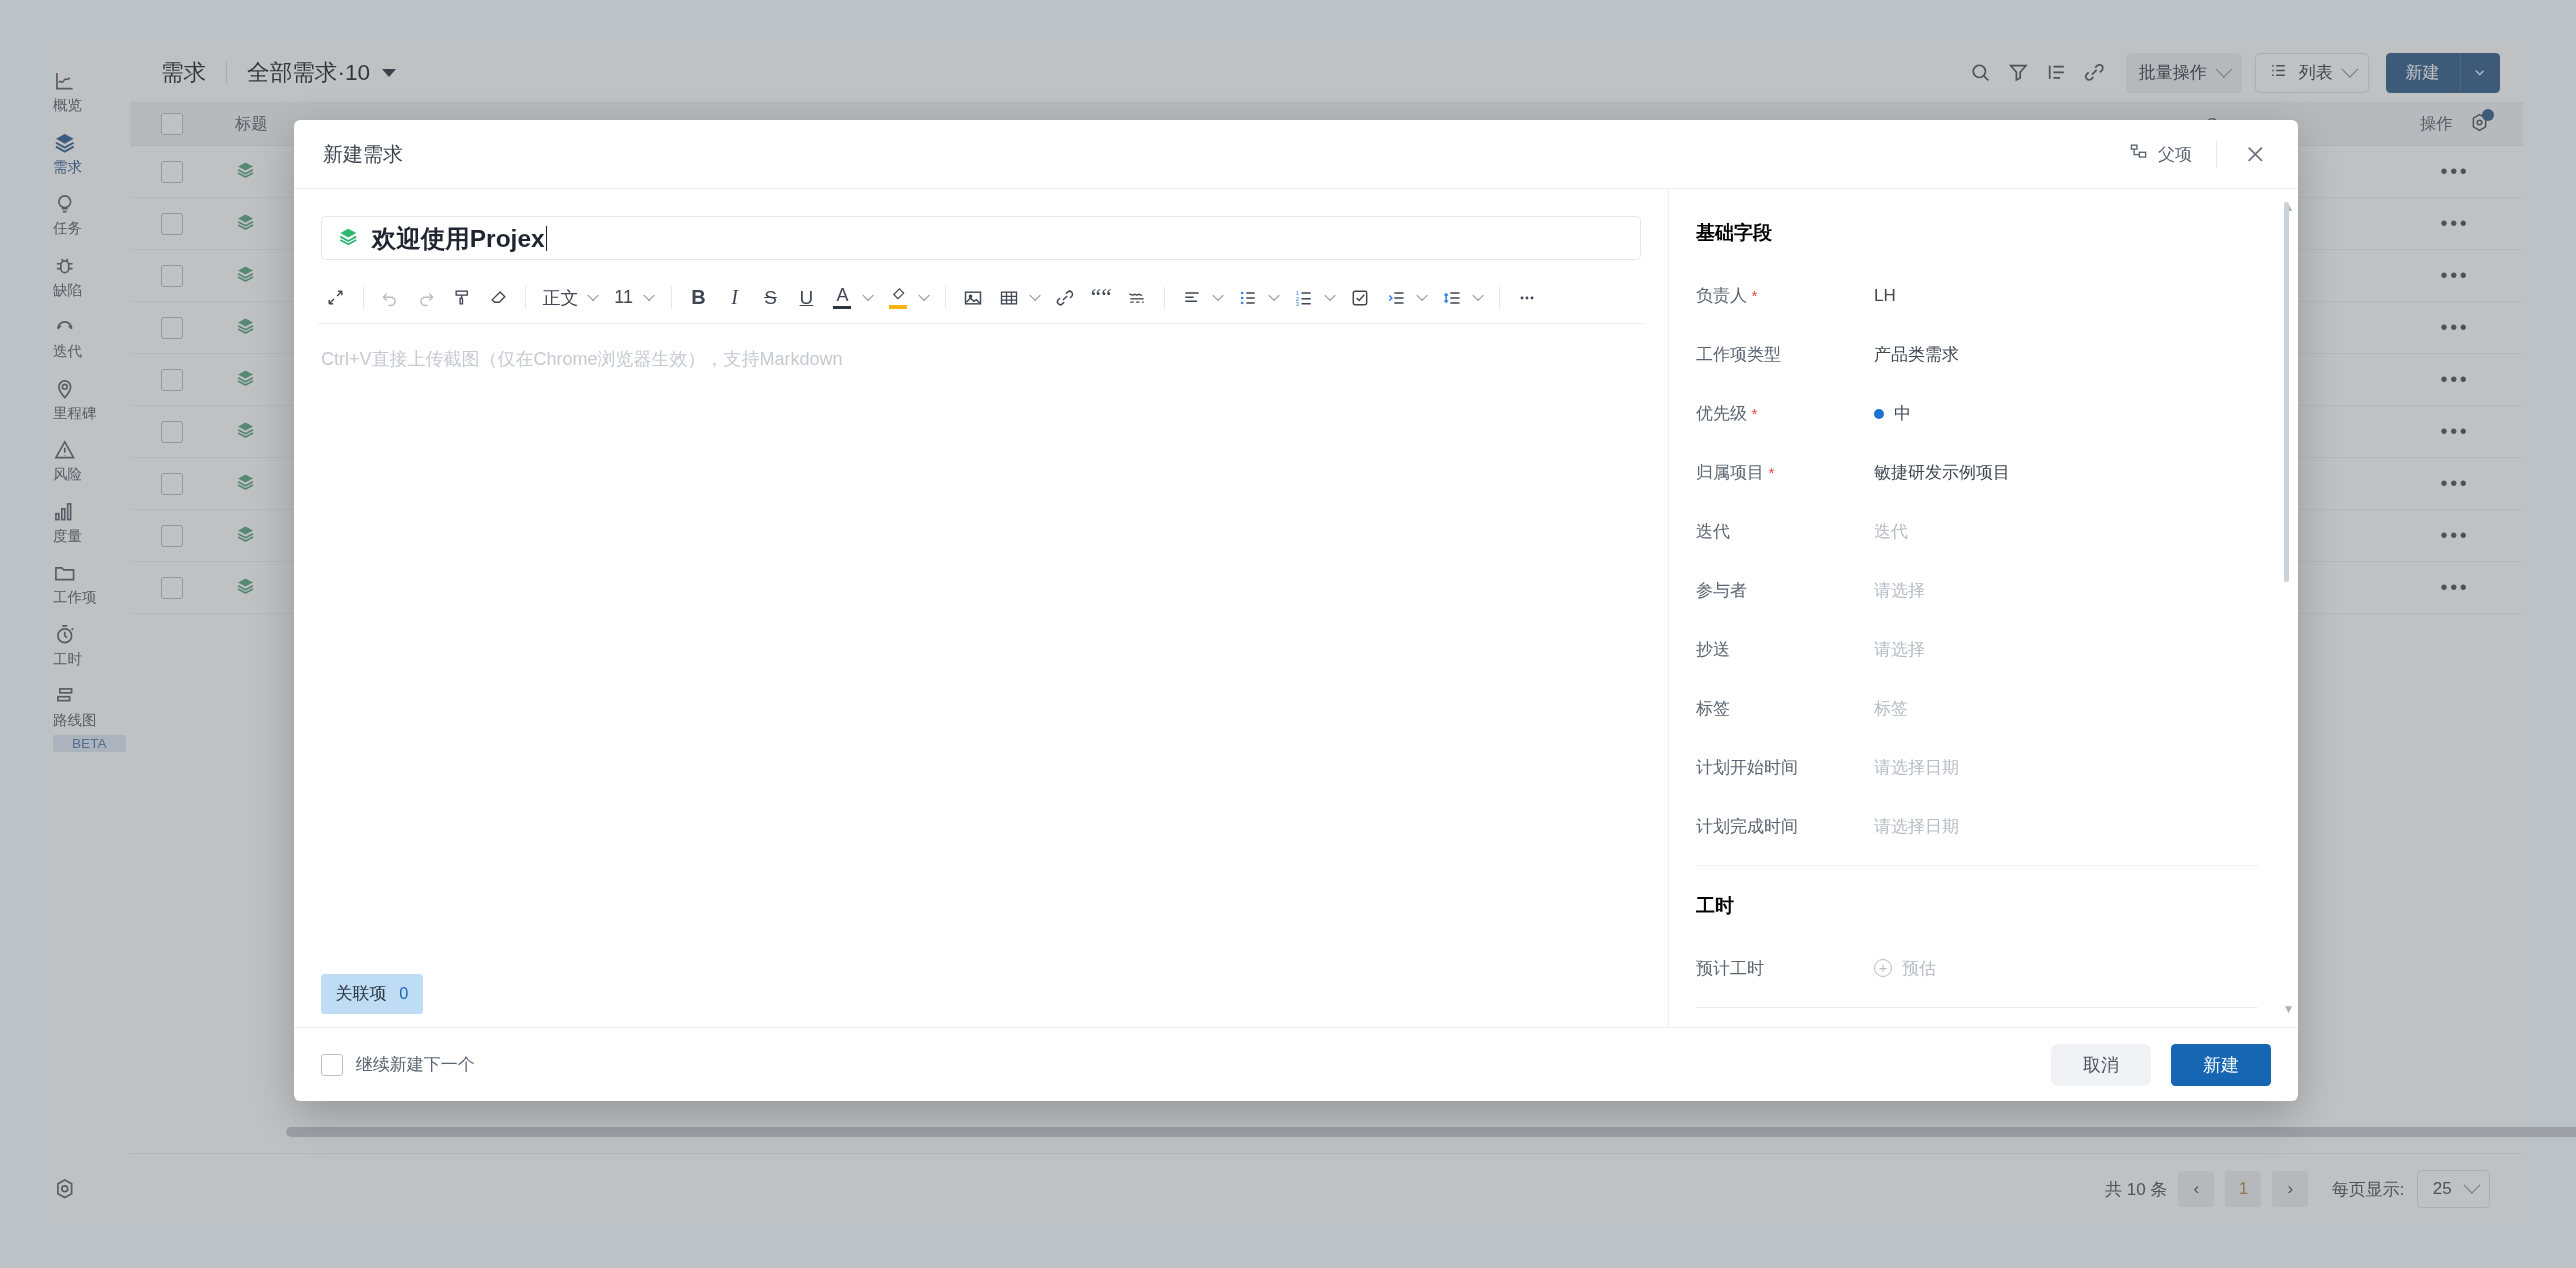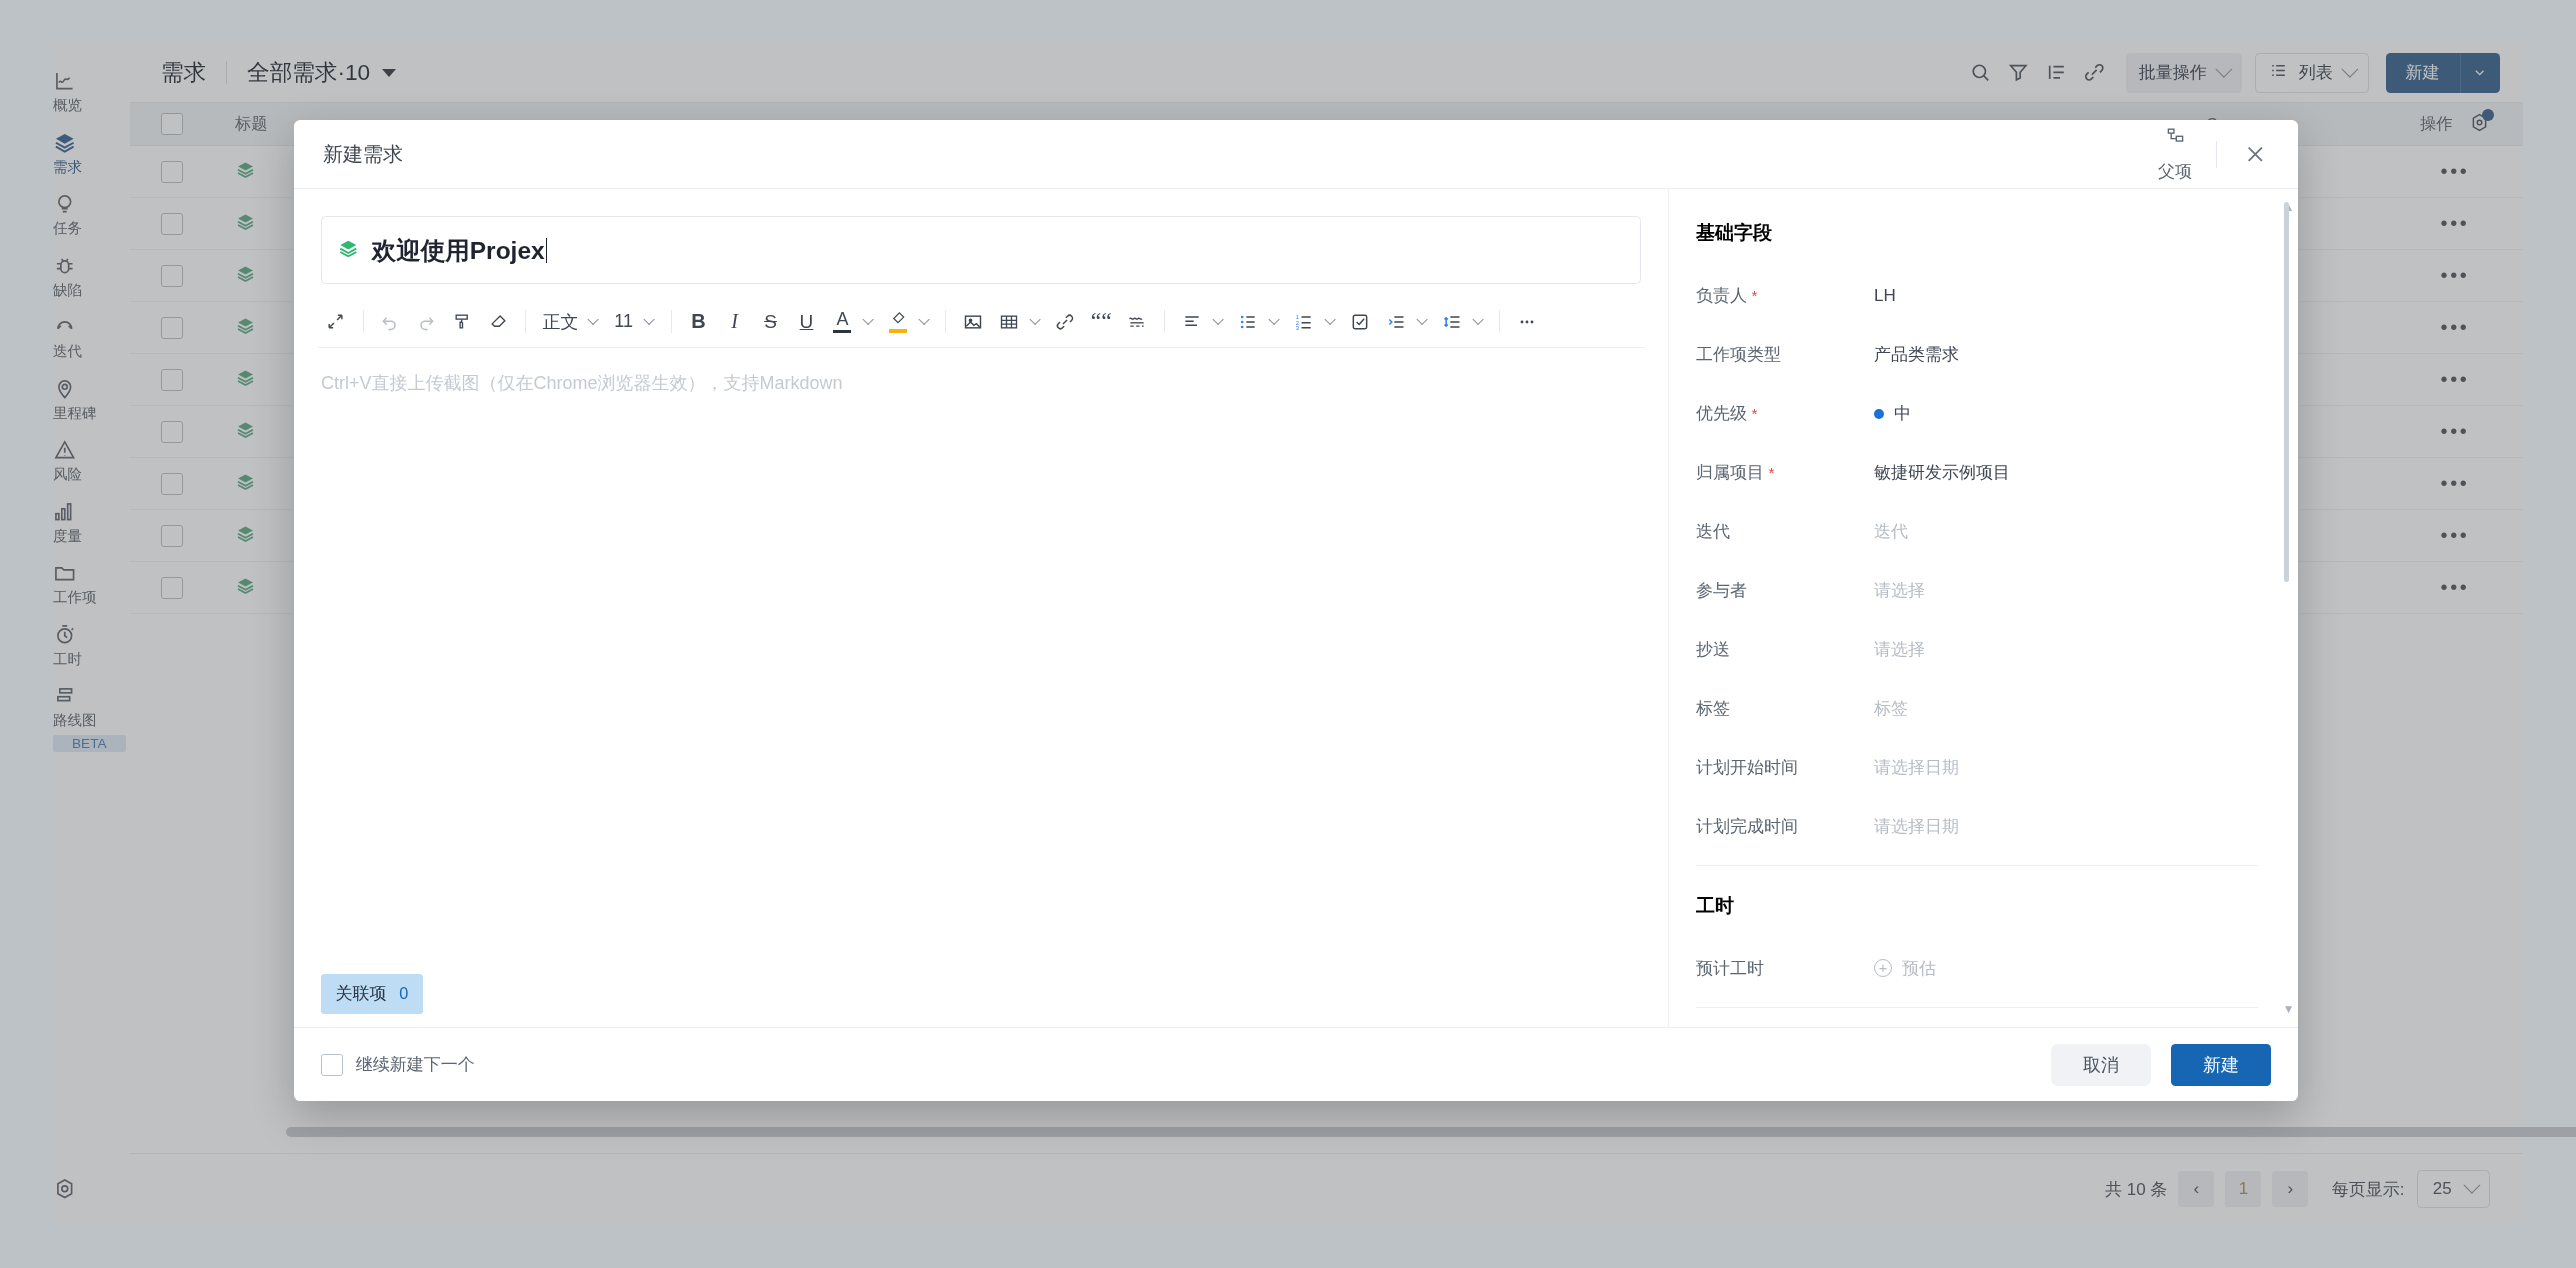--- a/index.html
+++ b/index.html
@@ -120,30 +120,30 @@
     position: absolute; left: 294px; top: 120px; width: 2004px; height: 981px;
     background: #fff; border-radius: 6.3px; box-shadow: 0 14.5px 43px rgba(0,0,0,.22);
     display: flex; flex-direction: column; overflow: hidden;
   }
   .modal-head {
     height: 69px; display: flex; align-items: center; padding: 0 27px 0 29px;
     border-bottom: 0.9px solid #eef0f3;
   }
   .modal-title { font-size: 20px; color: #3f4752; }
   .mh-spacer { flex: 1; }
-  .parent-btn { display: flex; align-items: center; gap: 10px; font-size: 17px; color: #5b6572; cursor: pointer; flex-direction: column; }
+  .parent-btn { display: flex; align-items: center; gap: 10px; font-size: 17px; color: #5b6572; cursor: pointer; }
   .mh-sep { width: 0.9px; height: 27px; background: #e4e7eb; margin: 0 23.5px; }
   .close-x { width: 31px; height: 31px; display: flex; align-items: center; justify-content: center; color: #6b7280; cursor: pointer; }
 
   .modal-body { flex: 1; display: flex; min-height: 0; }
   .left-pane { width: 1375px; display: flex; flex-direction: column; border-right: 0.9px solid #eef0f3; }
   .right-pane { flex: 1; position: relative; display: flex; flex-direction: column; }
 
   .title-field {
-    margin: 27px 27px 0 27px; height: 68px; border: 0.9px solid #e3e7ec; border-radius: 4.5px;
+    margin: 27px 27px 0 27px; height: 44px; border: 0.9px solid #e3e7ec; border-radius: 4.5px;
     display: flex; align-items: center; padding: 0 14.5px; gap: 12.7px; background: #fff;
   }
   .title-text { font-size: 24.5px; font-weight: bold; color: #1f2430; position: relative; }
   .caret-bar {
     display: inline-block; width: 1.8px; height: 25px; background: #1f2430;
     vertical-align: -4.5px; margin-left: 0.9px;
   }
   .rt-toolbar {
     margin: 12.7px 23.5px 0 23.5px; height: 51px; display: flex; align-items: center;
     gap: 0; border-bottom: 0.9px solid #eef0f3; color: #3f4752; flex-wrap: nowrap;

